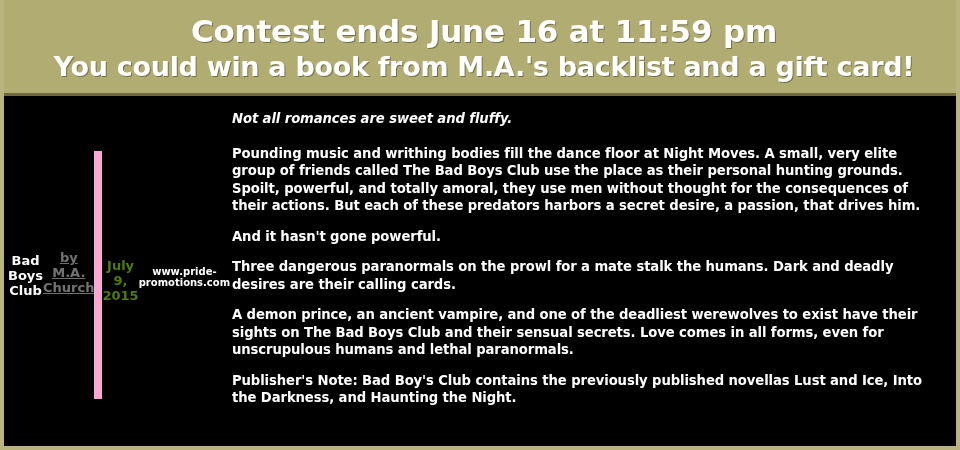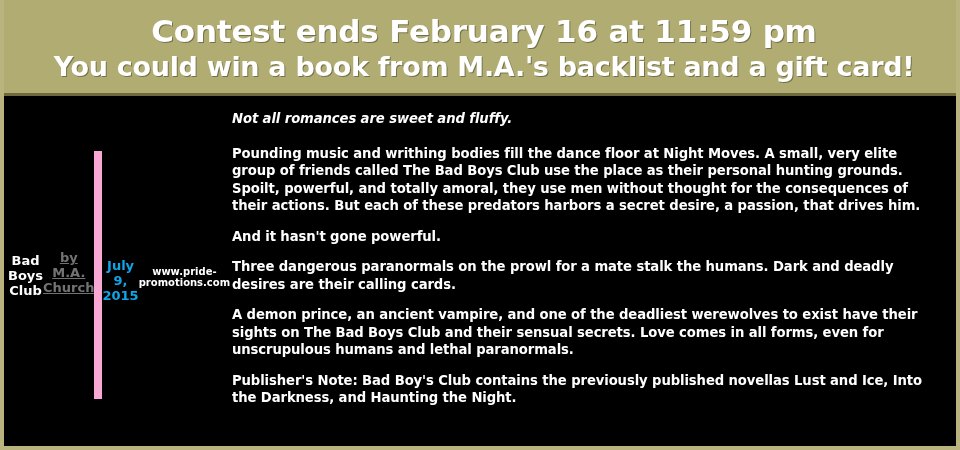--- a/index.html
+++ b/index.html
@@ -259,21 +259,21 @@
     font-style: italic;
     font-size: 14px;
     color: #d9d9d9;
     text-shadow: 1px 1px 2px rgba(0,0,0,0.9);
   }
   .release-date {
     margin-top: 10px;
     font-family: "DejaVu Sans", sans-serif;
     font-weight: bold;
     font-size: 13px;
-    color: #0ea5e9;
+    color: #4d7c0f;
     text-align: center;
   }
   .site-url {
     margin-top: 3px;
     font-family: "DejaVu Sans", sans-serif;
     font-weight: bold;
     font-size: 10px;
     color: #ffffff;
     text-align: center;
   }
@@ -298,21 +298,21 @@
     margin-bottom: 17px;
   }
   .blurb p:last-child { margin-bottom: 0; }
 </style>
 </head>
 <body>
 
 <div class="page">
 
   <div class="banner">
-    <div class="banner-line1">Contest ends February 16 at 11:59 pm</div>
+    <div class="banner-line1">Contest ends June 16 at 11:59 pm</div>
     <div class="banner-line2">You could win a book from M.A.'s backlist and a gift card!</div>
   </div>
 
   <div class="left-col">
     <div class="book-title">Bad Boys Club</div>
     <div class="book-author">by M.A. Church</div>
 
     <div class="cover">
       <div class="cover-bg"></div>
       <div class="cover-moto">

